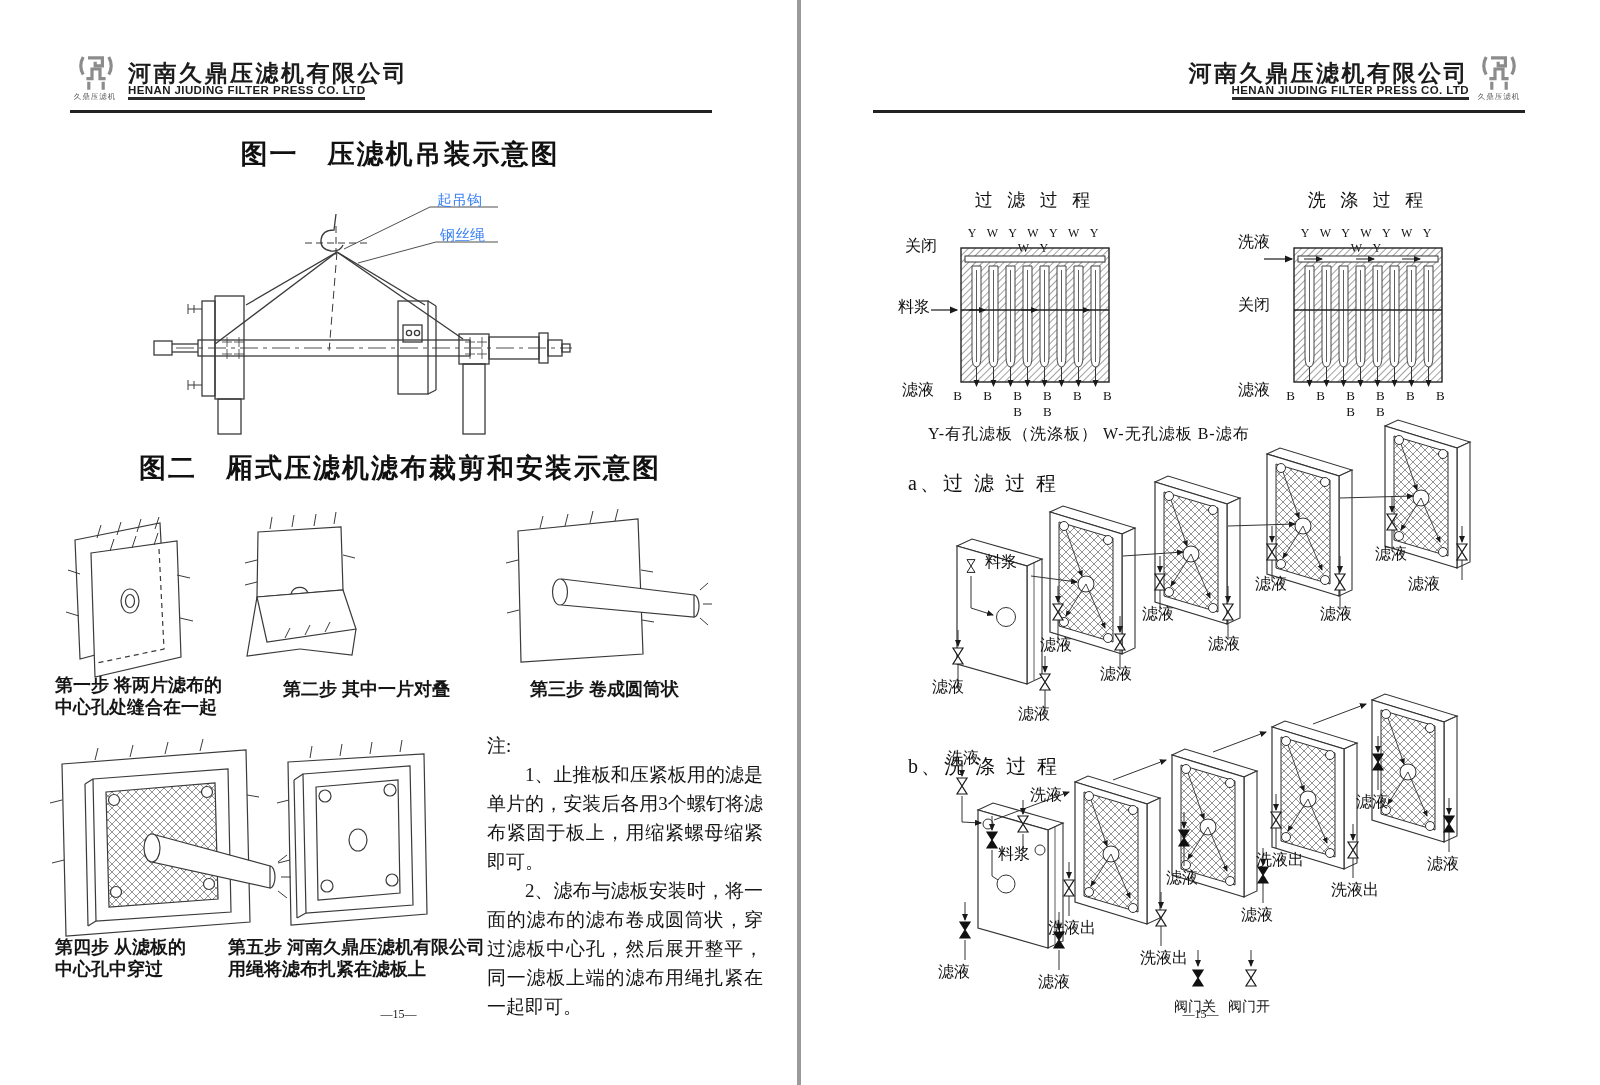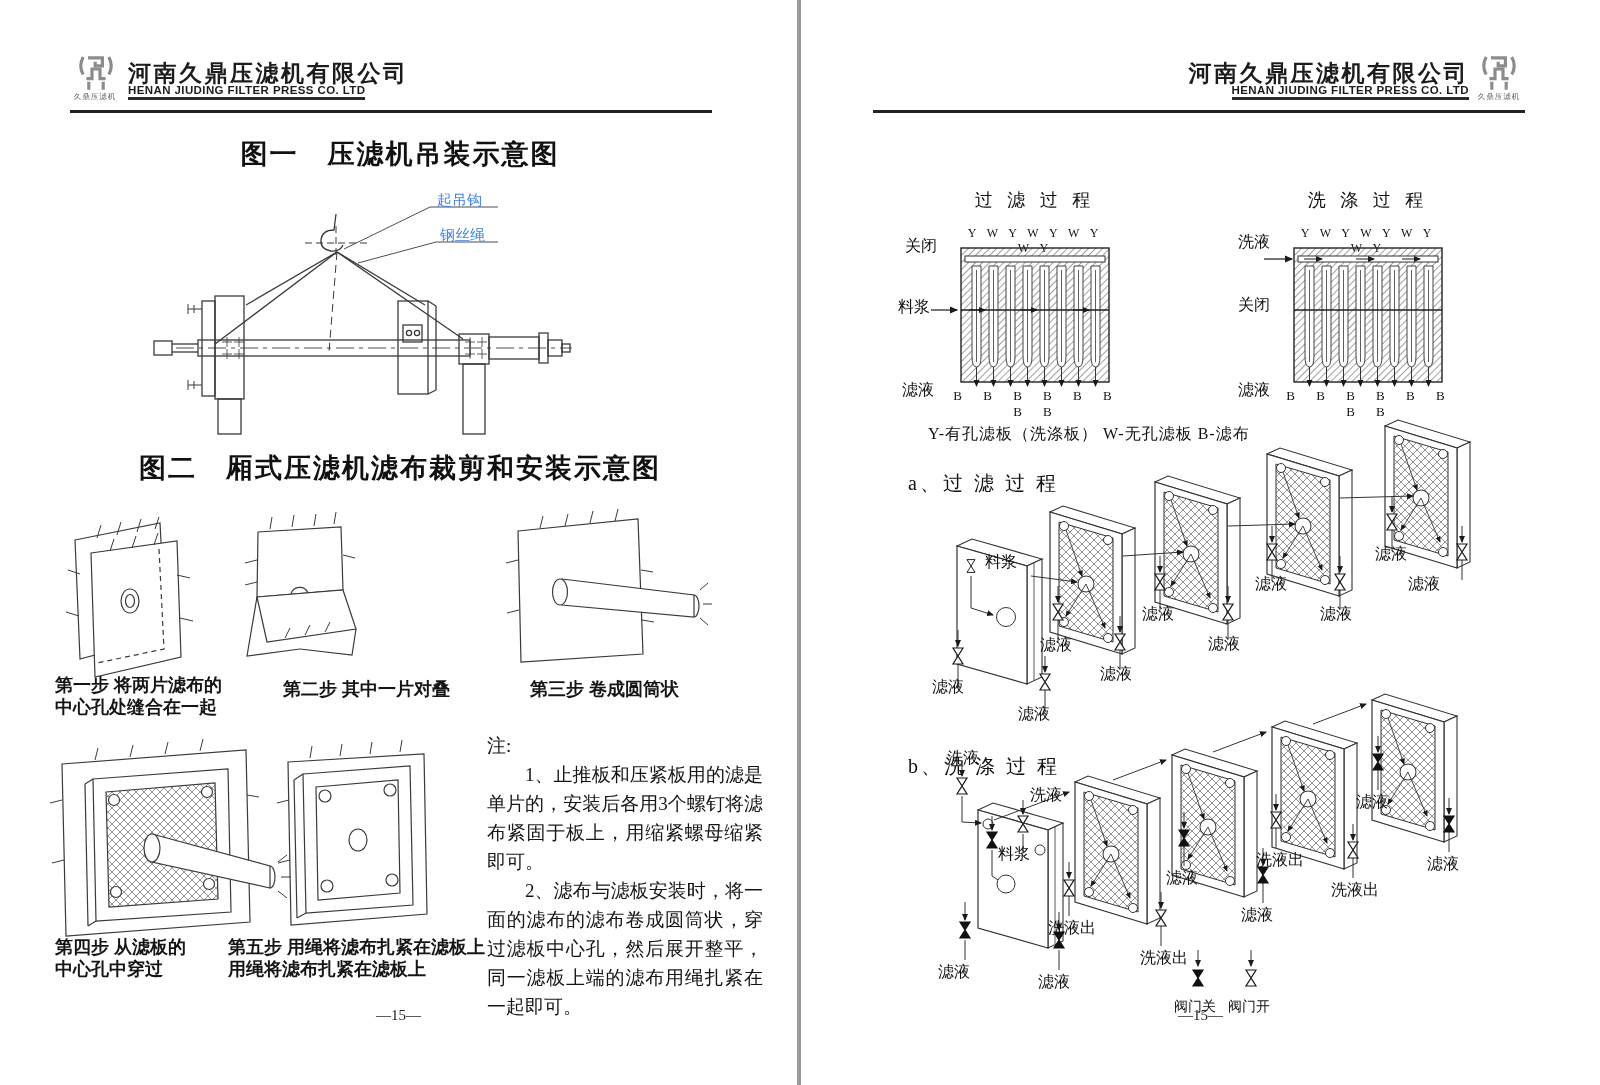--- a/index.html
+++ b/index.html
@@ -21,21 +21,21 @@
          font-size:19px;line-height:29px;color:#151515;text-align:justify;}
   .notes p{margin:0;text-indent:2em;}
   .blk-title{position:absolute;text-align:center;font-family:"Liberation Serif",serif;
              font-size:18px;letter-spacing:5px;color:#111;}
   .letters{position:absolute;text-align:center;font-family:"Liberation Serif",serif;color:#111;}
   .dlab{position:absolute;font-family:Liberation Serif, serif;font-size:16px;color:#111;white-space:nowrap;}
   .sec-head{position:absolute;font-family:"Liberation Serif",serif;font-size:20px;letter-spacing:3px;color:#111;}
   .legend-line{position:absolute;font-family:"Liberation Serif",serif;font-size:16px;letter-spacing:1px;color:#111;}
   .leader-lab{position:absolute;font-family:"Liberation Serif",serif;font-size:15px;color:#3b82f6;}
   .pgnum{position:absolute;left:0;right:0;text-align:center;font-family:"Liberation Serif",serif;
-         font-size:15px;color:#222;}
+         font-size:12px;color:#222;}
   .vlegend{position:absolute;font-family:"Liberation Serif",serif;font-size:14px;color:#111;}
   svg.art{position:absolute;left:0;top:0;pointer-events:none;}
 </style>
 </head>
 <body>
 
 <div class="page" id="pageL">
 
   <div class="abs" style="left:76px;top:54px;">
     <svg width="40" height="38" viewBox="0 0 50 46">
@@ -239,21 +239,21 @@
 
   <div class="leader-lab" style="left:437px;top:191px;">起吊钩</div>
   <div class="leader-lab" style="left:440px;top:226px;">钢丝绳</div>
 
   <div class="abs cap" style="left:55px;top:674px;">第一步 将两片滤布的</div>
   <div class="abs cap" style="left:55px;top:696px;">中心孔处缝合在一起</div>
   <div class="abs cap" style="left:283px;top:678px;">第二步 其中一片对叠</div>
   <div class="abs cap" style="left:530px;top:678px;">第三步 卷成圆筒状</div>
   <div class="abs cap" style="left:55px;top:936px;">第四步 从滤板的</div>
   <div class="abs cap" style="left:55px;top:958px;">中心孔中穿过</div>
-  <div class="abs cap" style="left:228px;top:936px;">第五步 用绳将滤布扎紧在滤板上</div>
+  <div class="abs cap" style="left:228px;top:936px;">第五步 河南久鼎压滤机有限公司</div>
   <div class="abs cap" style="left:228px;top:958px;">用绳将滤布扎紧在滤板上</div>
 
   <div class="notes">
     <div style="text-indent:0;">注:</div>
     <p>1、止推板和压紧板用的滤是单片的，安装后各用3个螺钉将滤布紧固于板上，用缩紧螺母缩紧即可。</p>
     <p>2、滤布与滤板安装时，将一面的滤布的滤布卷成圆筒状，穿过滤板中心孔，然后展开整平，同一滤板上端的滤布用绳扎紧在一起即可。</p>
   </div>
 
   <div class="pgnum" style="top:1007px;">—15—</div>
 </div>

